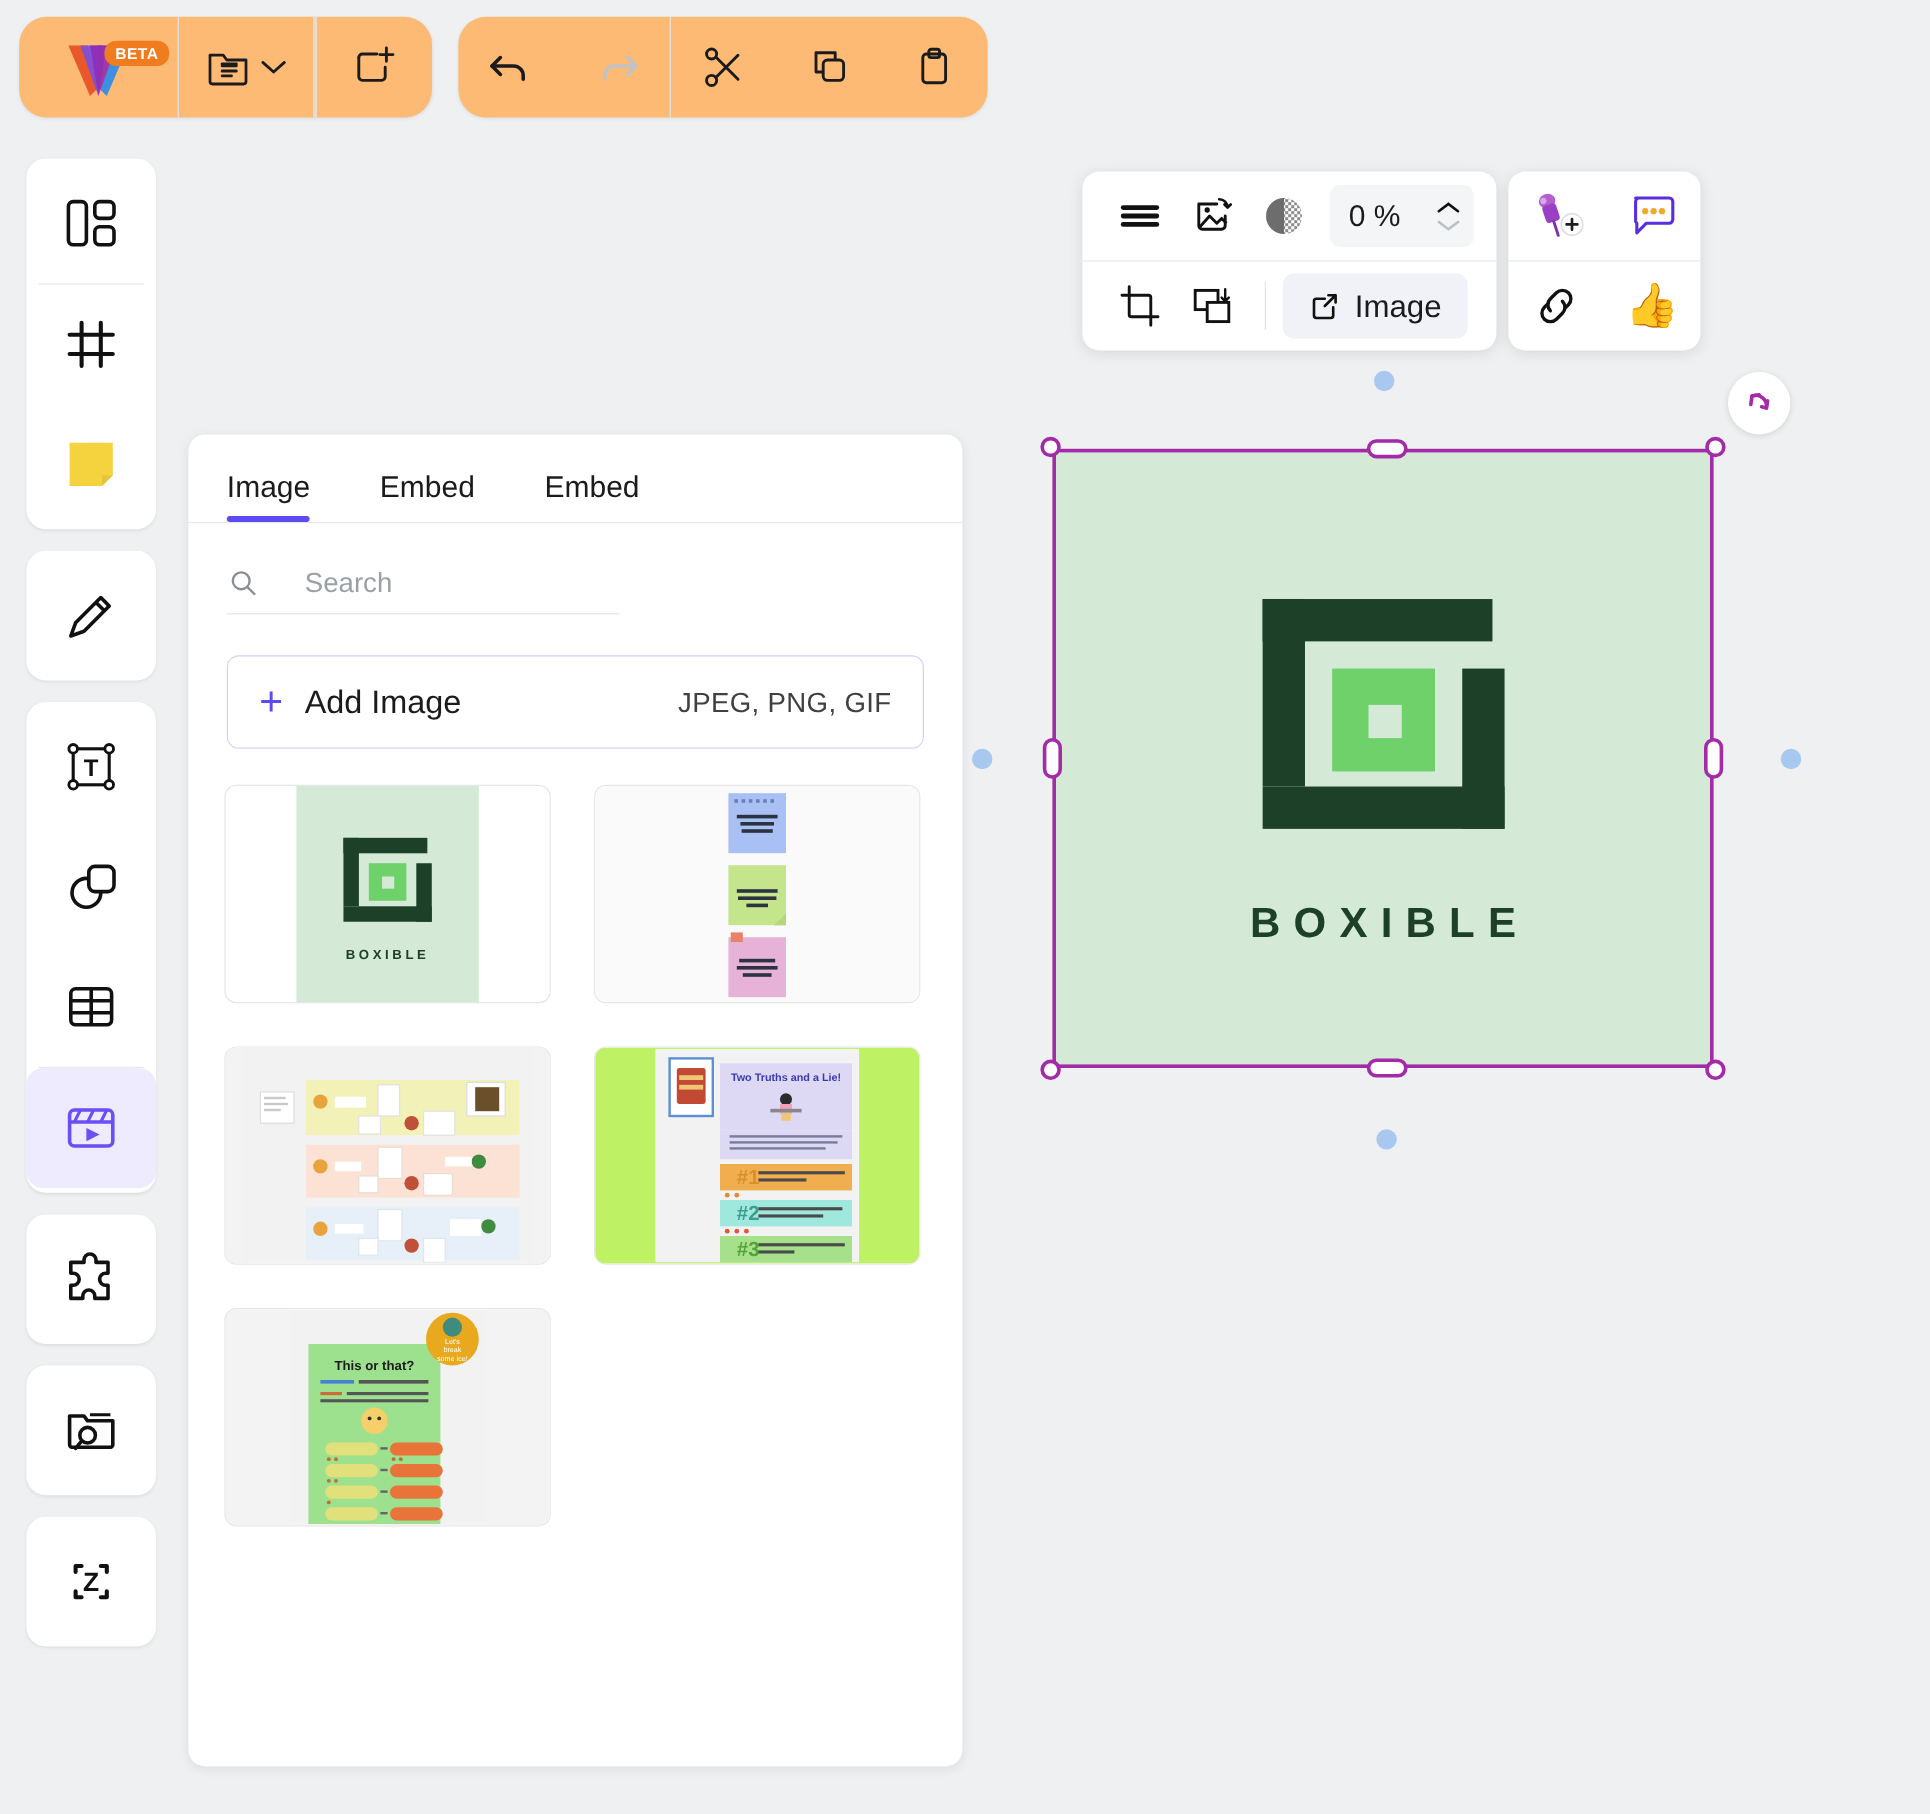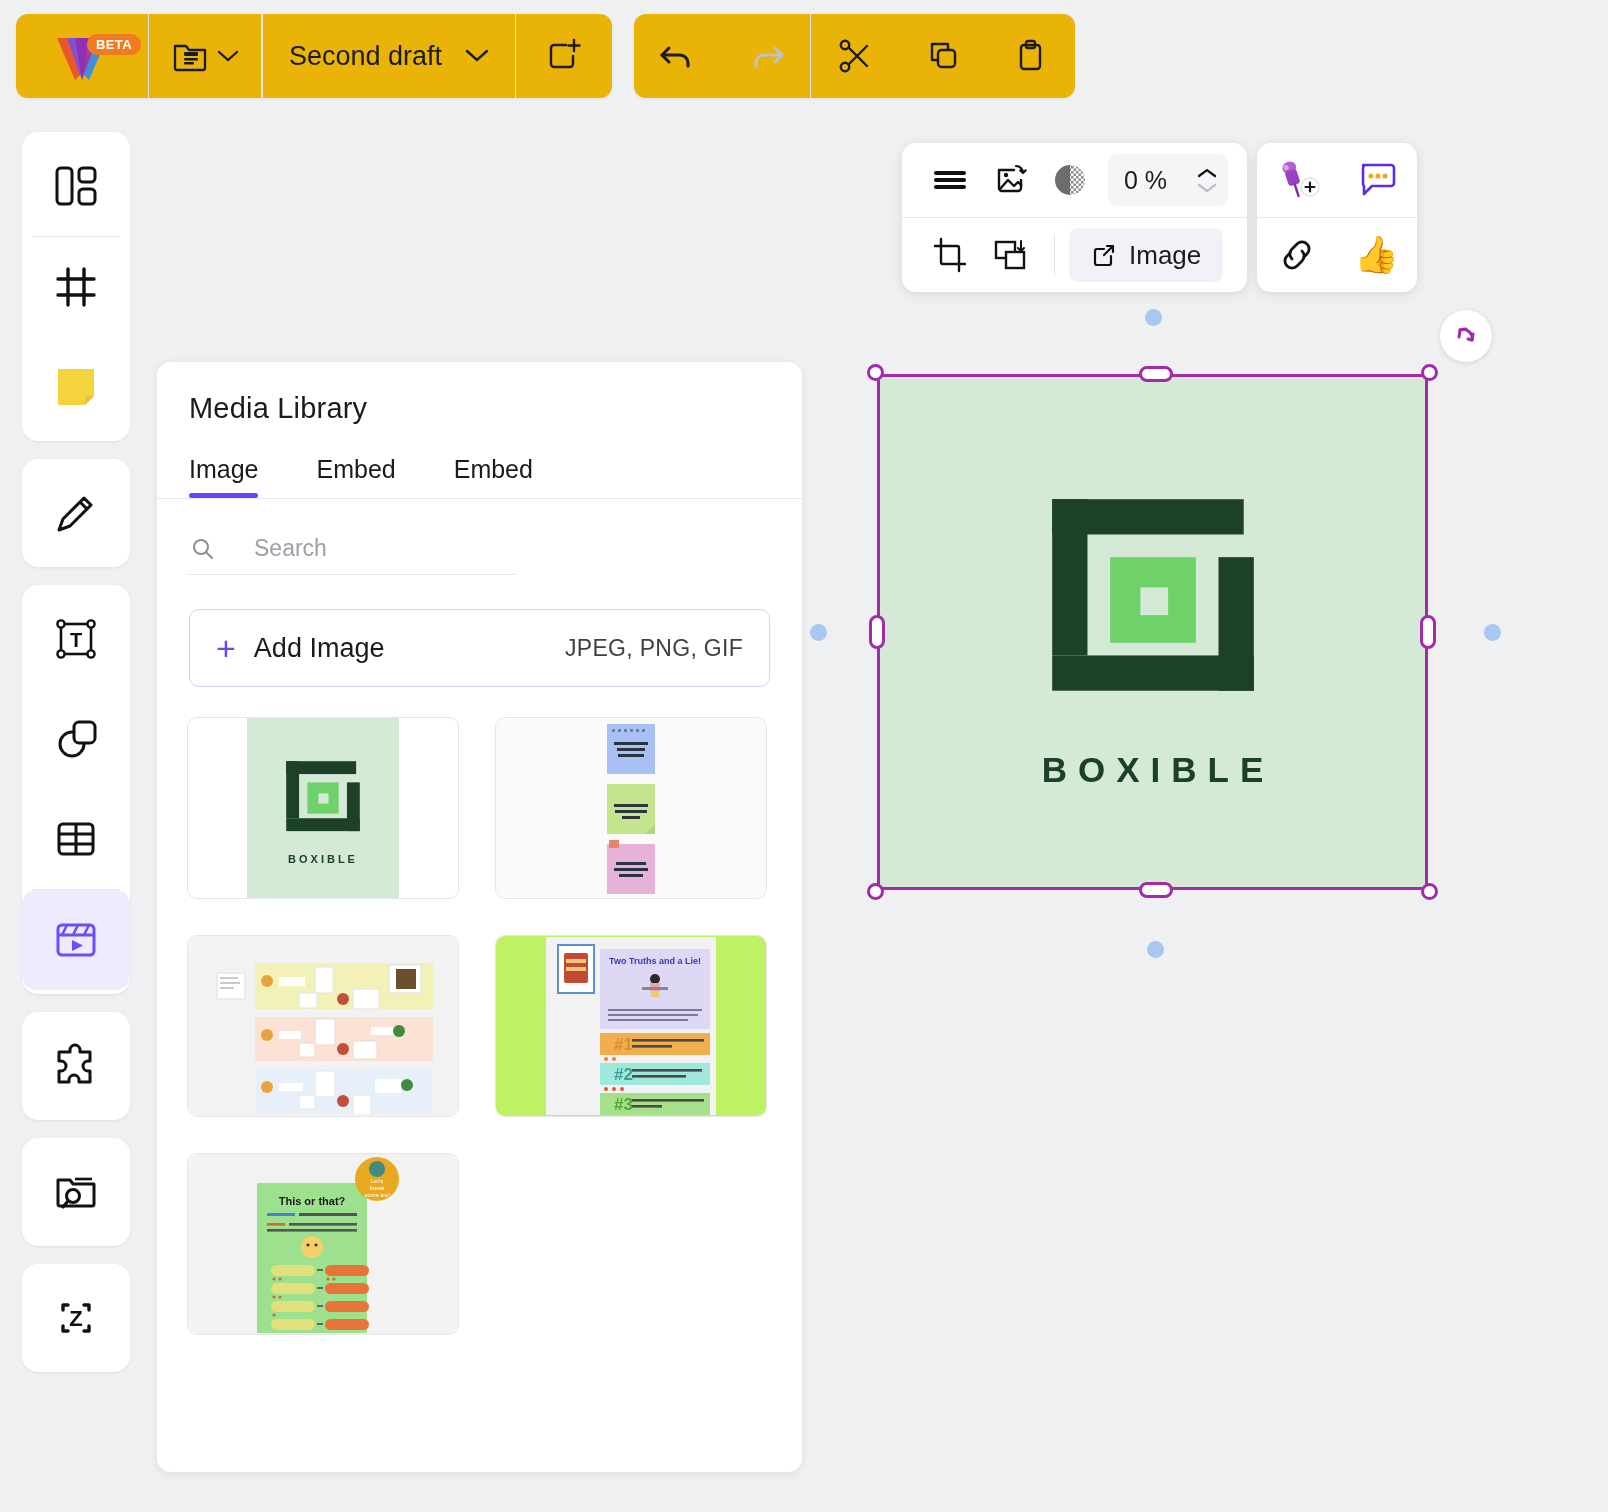--- a/index.html
+++ b/index.html
@@ -11,21 +11,21 @@
     overflow: hidden;
   }
   .app { position: relative; width: 1608px; height: 1512px; }
 
   
   .topbar {
     position: absolute; top: 14px; left: 16px;
     display: flex; align-items: stretch; gap: 0;
   }
   .topbar-group {
-    background: #eab308; border-radius: 12px;
+    background: #fdba74; border-radius: 23px;
     display: flex; align-items: center;
     height: 84px;
     box-shadow: 0 1px 3px rgba(0,0,0,0.07);
   }
   .tb-cell {
     display: flex; align-items: center; justify-content: center;
     height: 84px; position: relative;
   }
   .tb-divider { width: 1px; height: 84px; background: #e3e5e8; }
 
@@ -220,28 +220,20 @@
         <svg width="22" height="14" viewBox="0 0 22 14">
           <path d="M2 3 L11 11 L20 3" fill="none" stroke="#1b1b1b" stroke-width="2.3" stroke-linecap="round"></path>
         </svg>
       </div>
 
       <div class="tb-divider"></div>
 
 
       <div class="tb-divider"></div>
 
-      <div class="tb-cell draft-cell">
-        <span>Second draft</span>
-        <span class="chev-i">
-          <svg width="24" height="15" viewBox="0 0 24 15">
-            <path d="M2 3 L12 12 L22 3" fill="none" stroke="#1b1b1b" stroke-width="2.4" stroke-linecap="round"></path>
-          </svg>
-        </span>
-      </div>
 
       <div class="tb-divider"></div>
 
       <div class="tb-cell addframe-cell">
         <svg width="40" height="40" viewBox="0 0 40 40">
           <path d="M7 12 v16 a3 3 0 0 0 3 3 h16 a3 3 0 0 0 3 -3 v-8" fill="none" stroke="#1b1b1b" stroke-width="2.4" stroke-linecap="round"></path>
           <path d="M7 12 a3 3 0 0 1 3 -3 h12" fill="none" stroke="#1b1b1b" stroke-width="2.4" stroke-linecap="round"></path>
           <path d="M30 4 v11 M24.5 9.5 h11" stroke="#1b1b1b" stroke-width="2.4" stroke-linecap="round"></path>
         </svg>
       </div>
@@ -373,21 +365,20 @@
       <div class="tool">
         <svg width="52" height="52" viewBox="0 0 52 52">
           <path d="M13 18 V13 h5 M39 18 V13 h-5 M13 34 v5 h5 M39 34 v5 h-5" fill="none" stroke="#111" stroke-width="3.4" stroke-linecap="round" stroke-linejoin="round"></path>
           <text x="26" y="34" font-size="22" font-family="Liberation Sans, sans-serif" font-weight="bold" text-anchor="middle" fill="#111">Z</text>
         </svg>
       </div>
     </div>
   </div>
 
   <div class="panel">
-    <div class="panel-title">Media Library</div>
 
     <div class="tabs">
       <div class="tab active">Image</div>
       <div class="tab">Embed</div>
       <div class="tab">Embed</div>
     </div>
     <div class="tabs-underline"></div>
 
     <div class="search-row">
       <div class="search-box">

